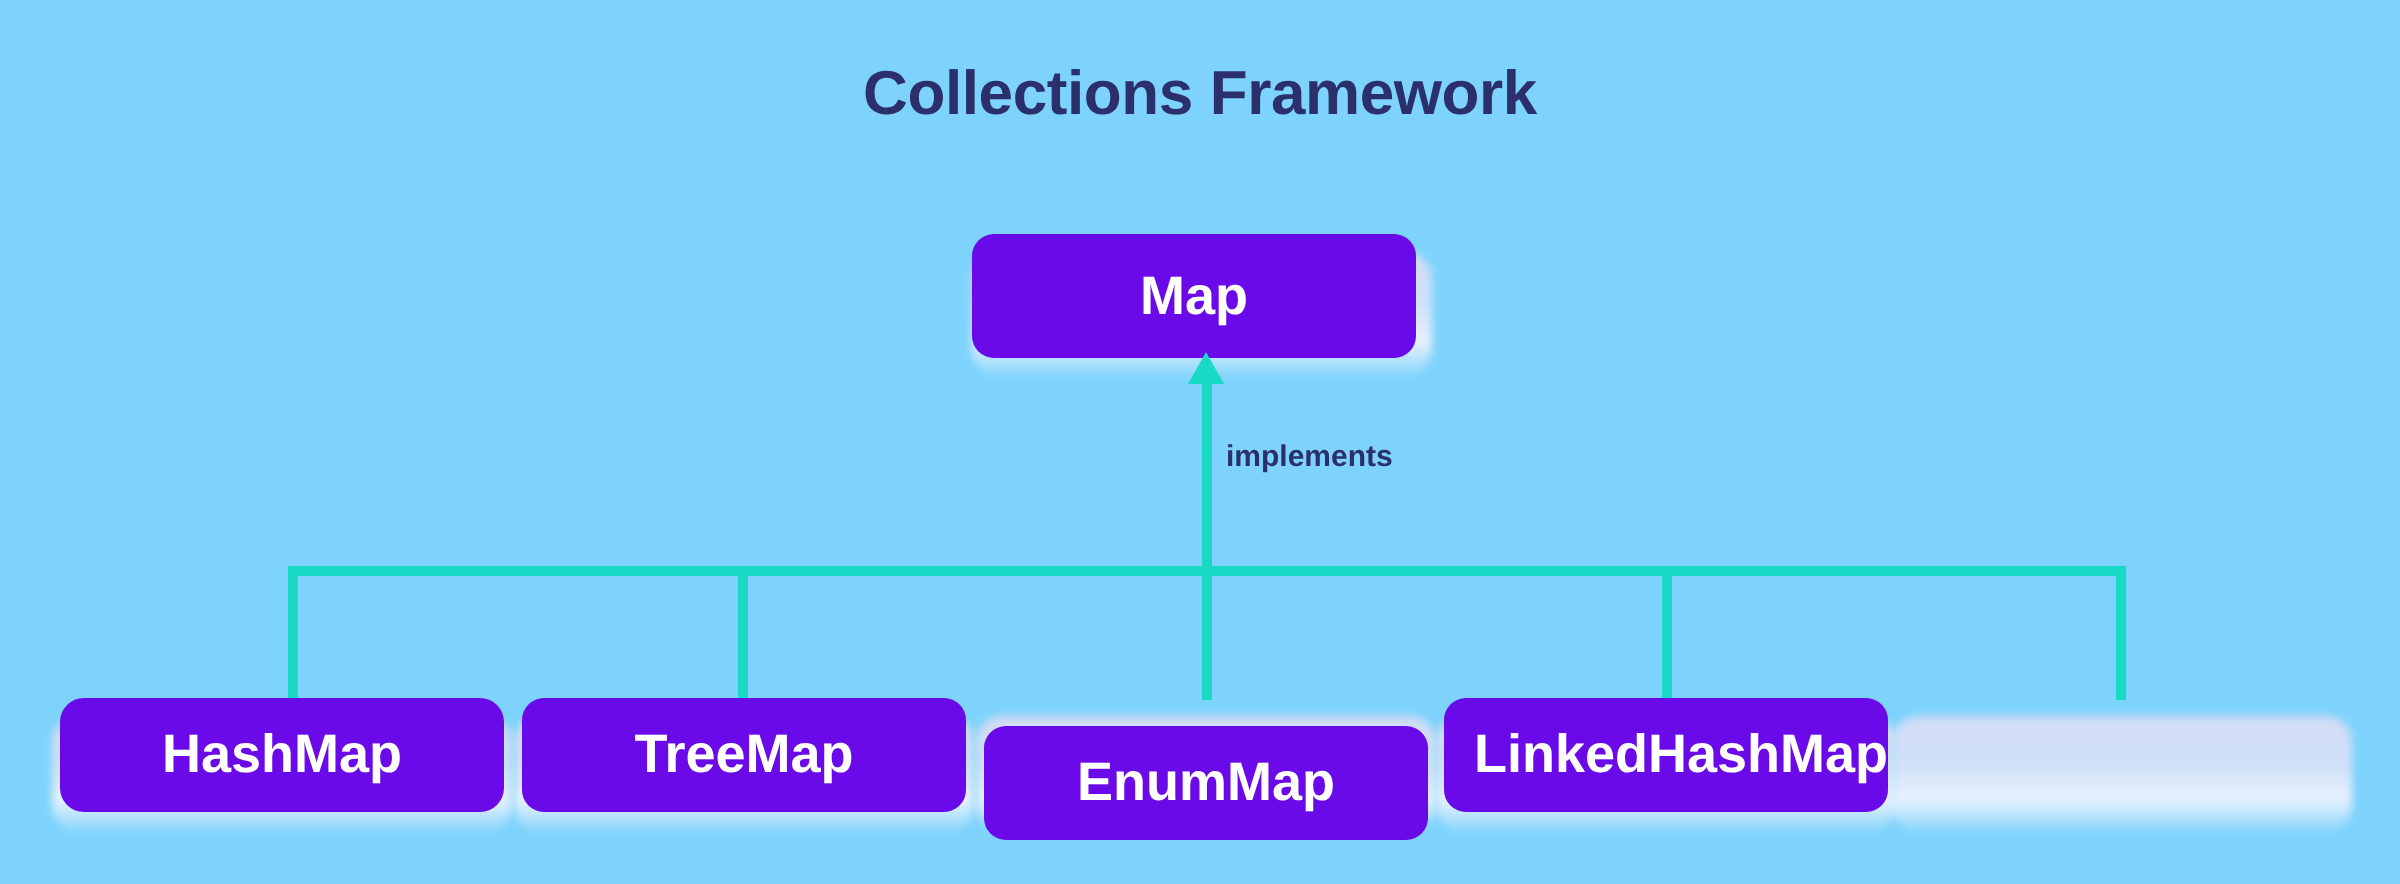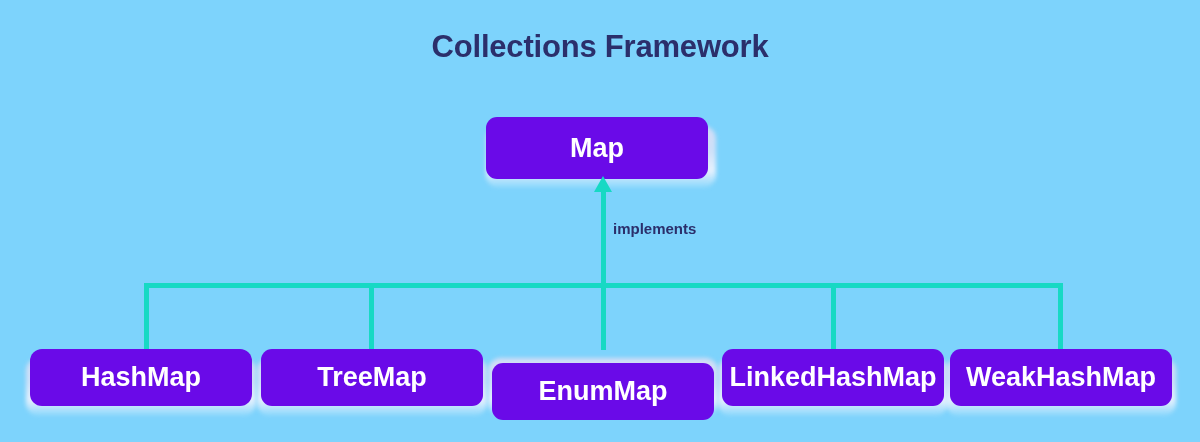--- a/index.html
+++ b/index.html
@@ -116,22 +116,19 @@
   <div class="node" style="left:261px; top:349px; width:222px; height:57px;">
     <span>TreeMap</span>
   </div>
 
   <div class="node-shadow" style="left:488px; top:358px; width:230px; height:58px;"></div>
   <div class="node" style="left:492px; top:363px; width:222px; height:57px;">
     <span>EnumMap</span>
   </div>
 
   <div class="node-shadow" style="left:718px; top:358px; width:230px; height:58px;"></div>
-  <div class="node" style="left:722px; top:349px; width:222px; height:57px;">
+  <div class="node" style="left:722px; top:349px; width:222px; height:57px;justify-content:flex-end;">
     <span>LinkedHashMap</span>
   </div>
 
   <div class="node-shadow" style="left:946px; top:358px; width:230px; height:58px;"></div>
-  <div class="node" style="left:950px; top:349px; width:222px; height:57px;">
-    <span>WeakHashMap</span>
-  </div>
 
 </div>
 
 </body></html>

